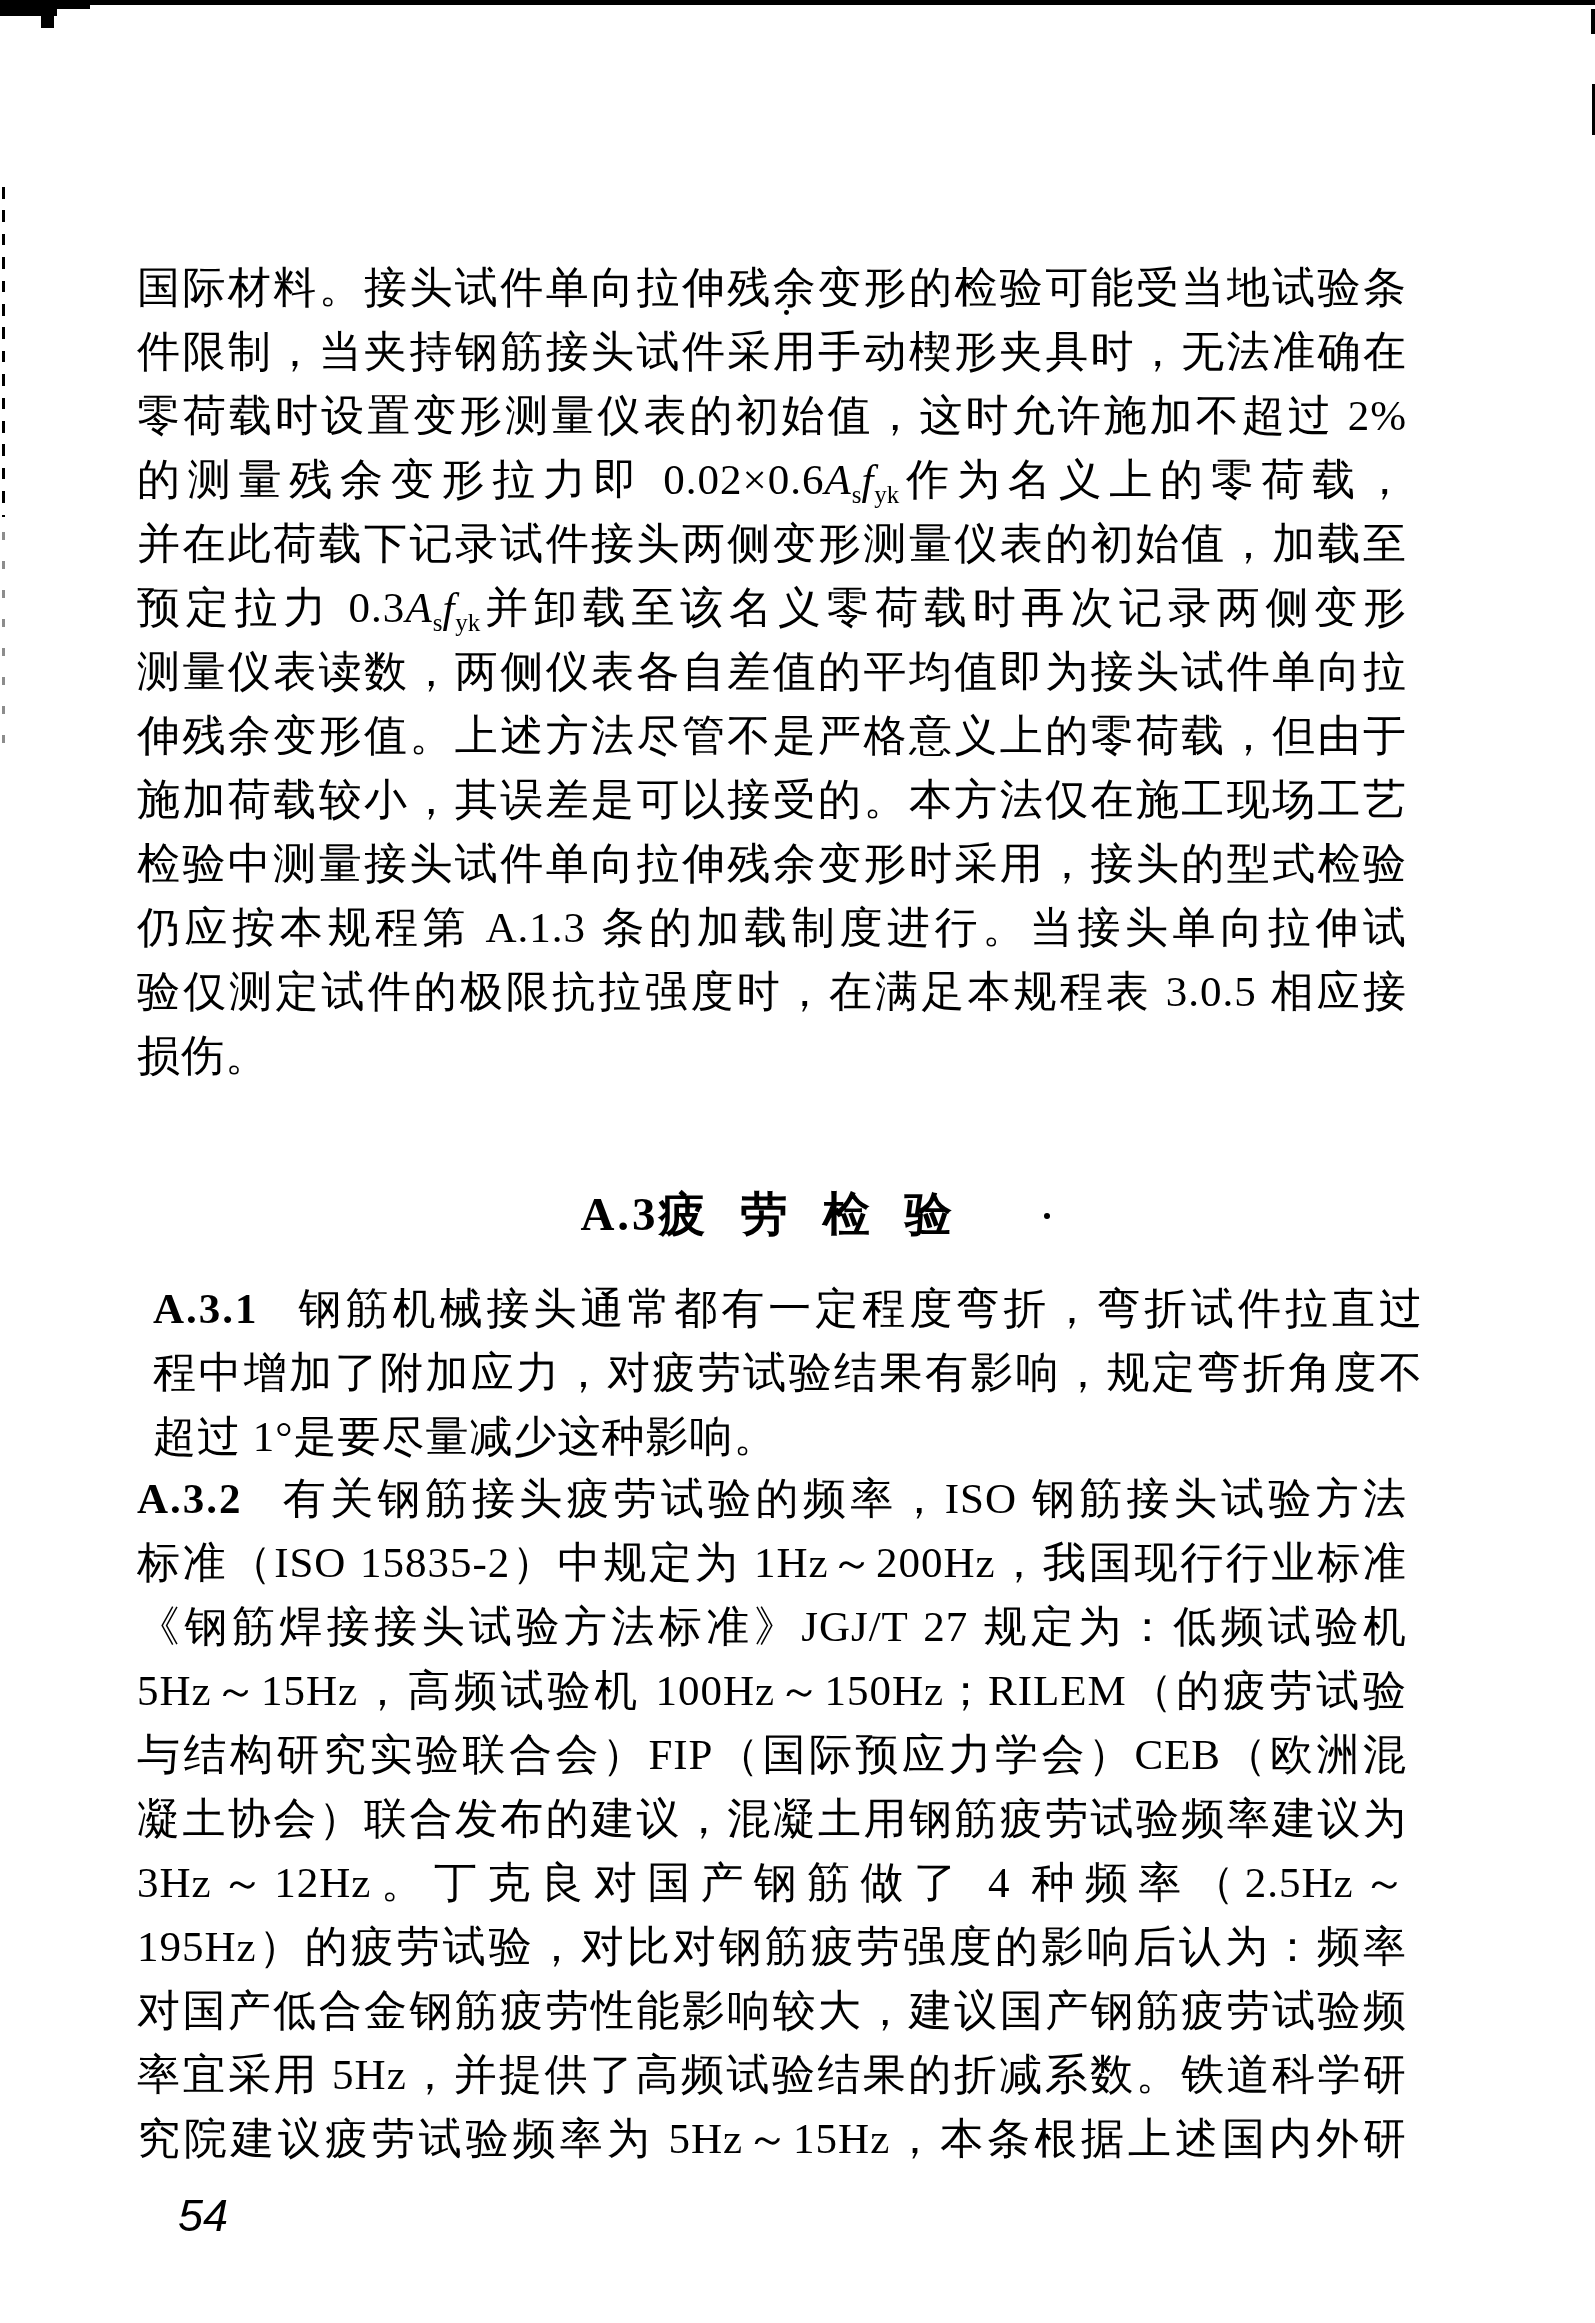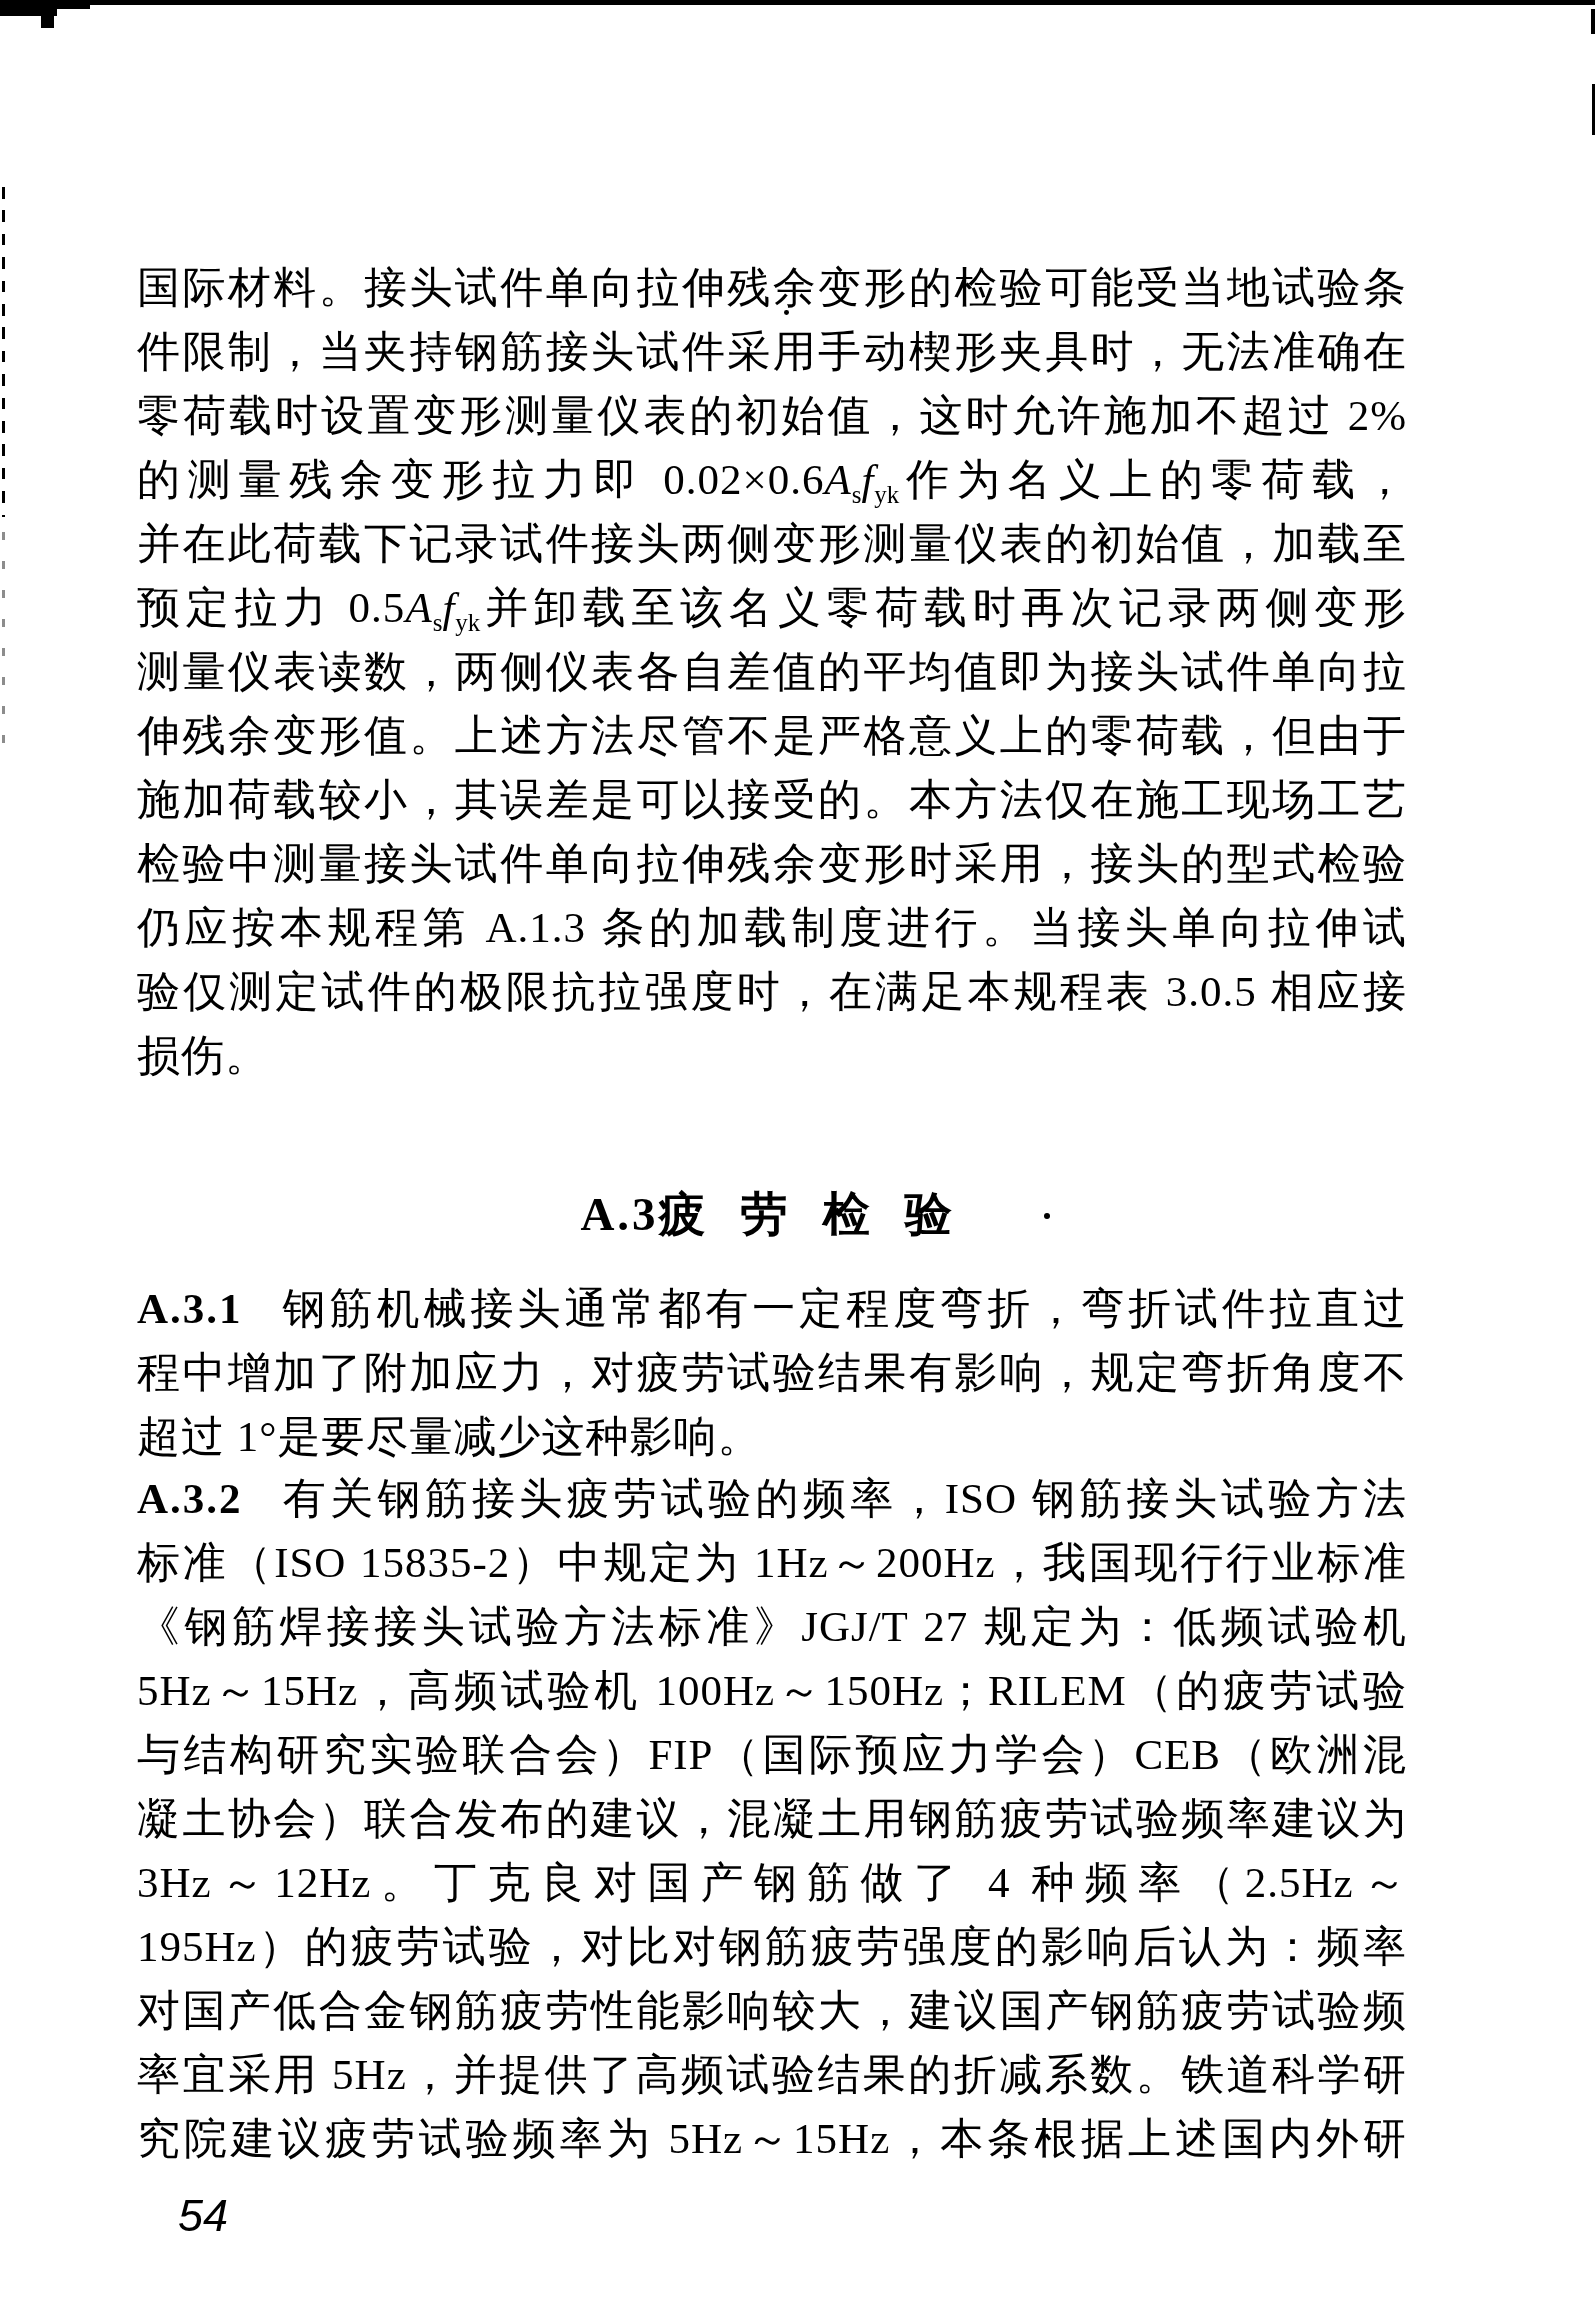--- a/index.html
+++ b/index.html
@@ -67,33 +67,33 @@
   <div class="art art-dot1"></div>
   <div class="art art-dot2"></div>
   <div class="art art-dot3"></div>
 
   <section class="sec" style="top:256px;">
     <div class="line">国际材料。接头试件单向拉伸残余变形的检验可能受当地试验条</div>
     <div class="line">件限制，当夹持钢筋接头试件采用手动楔形夹具时，无法准确在</div>
     <div class="line">零荷载时设置变形测量仪表的初始值，这时允许施加不超过 2%</div>
     <div class="line"><span>的测量残余变形拉力即 0.02×0.6</span><span class="var">A</span><sub>s</sub><span class="var">f</span><sub>yk</sub><span>作为名义上的零荷载，</span></div>
     <div class="line">并在此荷载下记录试件接头两侧变形测量仪表的初始值，加载至</div>
-    <div class="line"><span>预定拉力 0.5</span><span class="var">A</span><sub>s</sub><span class="var">f</span><sub>yk</sub><span>并卸载至该名义零荷载时再次记录两侧变形</span></div>
+    <div class="line"><span>预定拉力 0.3</span><span class="var">A</span><sub>s</sub><span class="var">f</span><sub>yk</sub><span>并卸载至该名义零荷载时再次记录两侧变形</span></div>
     <div class="line">测量仪表读数，两侧仪表各自差值的平均值即为接头试件单向拉</div>
     <div class="line">伸残余变形值。上述方法尽管不是严格意义上的零荷载，但由于</div>
     <div class="line">施加荷载较小，其误差是可以接受的。本方法仅在施工现场工艺</div>
     <div class="line">检验中测量接头试件单向拉伸残余变形时采用，接头的型式检验</div>
     <div class="line">仍应按本规程第 A.1.3 条的加载制度进行。当接头单向拉伸试</div>
     <div class="line">验仅测定试件的极限抗拉强度时，在满足本规程表 3.0.5 相应接</div>
     <div class="line short">损伤。</div>
   </section>
 
   <h2 class="heading"><span class="num">A.3</span><span class="htitle">疲 劳 检 验</span></h2>
 
-  <section class="sec" style="top:1277px;">
+  <section class="sec" style="top:1277px;margin-left:16px;">
     <div class="line"><b class="clause-label">A.3.1</b><span>钢筋机械接头通常都有一定程度弯折，弯折试件拉直过</span></div>
     <div class="line">程中增加了附加应力，对疲劳试验结果有影响，规定弯折角度不</div>
     <div class="line short">超过 1°是要尽量减少这种影响。</div>
   </section>
 
   <section class="sec" style="top:1467px;">
     <div class="line"><b class="clause-label">A.3.2</b><span>有关钢筋接头疲劳试验的频率，ISO 钢筋接头试验方法</span></div>
     <div class="line">标准（ISO 15835-2）中规定为 1Hz～200Hz，我国现行行业标准</div>
     <div class="line">《钢筋焊接接头试验方法标准》JGJ/T 27 规定为：低频试验机</div>
     <div class="line">5Hz～15Hz，高频试验机 100Hz～150Hz；RILEM（的疲劳试验</div>

